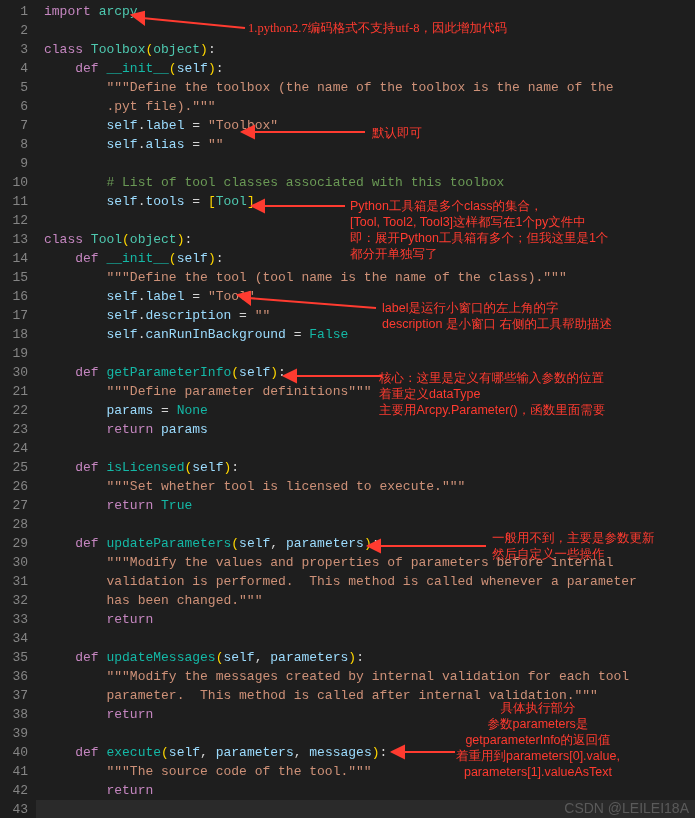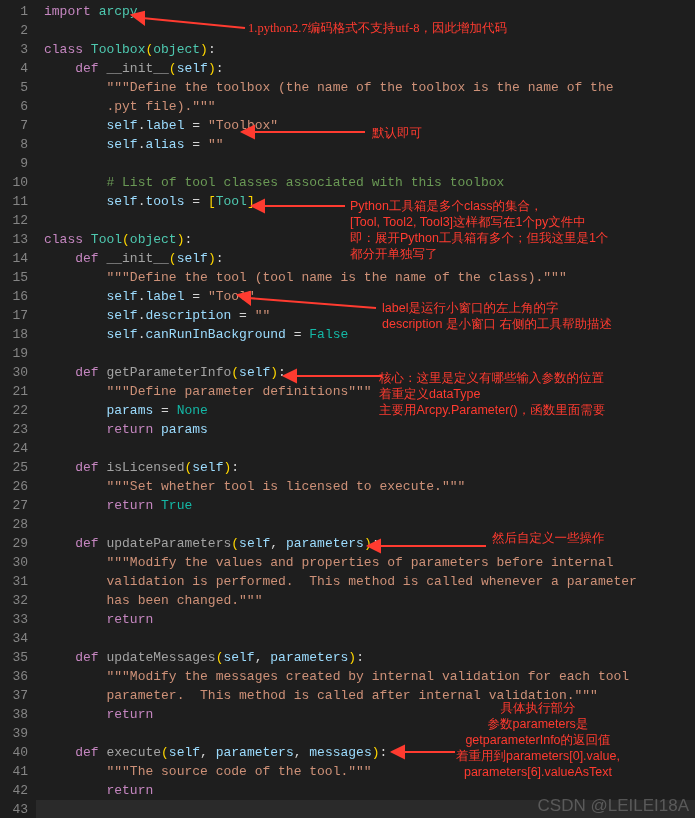--- a/index.html
+++ b/index.html
@@ -37,21 +37,21 @@
   }
   .line {
     height: 19px;
     padding-left: 8px;
   }
   .cursor-line {
     background: #2a2a2a;
   }
   .kw { color: #c586c0; }       
   .cls { color: #4ec9b0; }      
-  .fn { color: #a3a3a3; font-family: Liberation Mono, monospace; }       
+  .fn { color: #14b8a6; font-family: Liberation Mono, monospace; }       
   .str { color: #ce9178; }      
   .var { color: #9cdcfe; }      
   .const { color: #14b8a6; }    
   .cmt { color: #6a9955; }      
   .op { color: #d4d4d4; }
   .selfc { color:#9cdcfe; }
   .bracket1 { color:#ffd700; }
 
   
   .anno {
@@ -70,21 +70,21 @@
     stroke: #ff3b30;
     fill: #ff3b30;
     stroke-width: 2;
   }
   .watermark {
     position: absolute;
     right: 6px;
     bottom: 2px;
     color: #7a7a7a;
     font-family: sans-serif;
-    font-size: 17px;
+    font-size: 14px;
     opacity: 0.6;
   }
 </style>
 </head>
 <body>
 
 <div class="editor">
   <div class="gutter" id="gutter">
       <div>1</div>
       <div>2</div>
@@ -149,29 +149,30 @@
   <div>description 是小窗口 右侧的工具帮助描述</div>
 </div>
 
 <div class="anno" style="left:379px; top:370px;">
   <div>核心：这里是定义有哪些输入参数的位置</div>
   <div>着重定义dataType</div>
   <div>主要用Arcpy.Parameter()，函数里面需要</div>
 </div>
 
 <div class="anno" style="left:492px; top:530px;">
+  <div>一般用不到，主要是参数更新</div>
   <div>然后自定义一些操作</div>
 </div>
 
 <div class="anno" style="left:456px; top:700px;text-align:center;">
   <div>具体执行部分</div>
   <div>参数parameters是</div>
   <div>getparameterInfo的返回值</div>
   <div>着重用到parameters[0].value,</div>
-  <div>parameters[6].valueAsText</div>
+  <div>parameters[1].valueAsText</div>
 </div>
 
 <svg class="arrow" style="left:130px; top:10px;" width="120" height="25">
   <line x1="115" y1="18" x2="12" y2="8"></line>
     <polygon points="2,5 14,2 14,14"></polygon>
 </svg>
 <svg class="arrow" style="left:240px; top:122px;" width="130" height="22">
   <line x1="125" y1="10" x2="12" y2="10"></line>
     <polygon points="2,10 14,4 14,16"></polygon>
 </svg>

